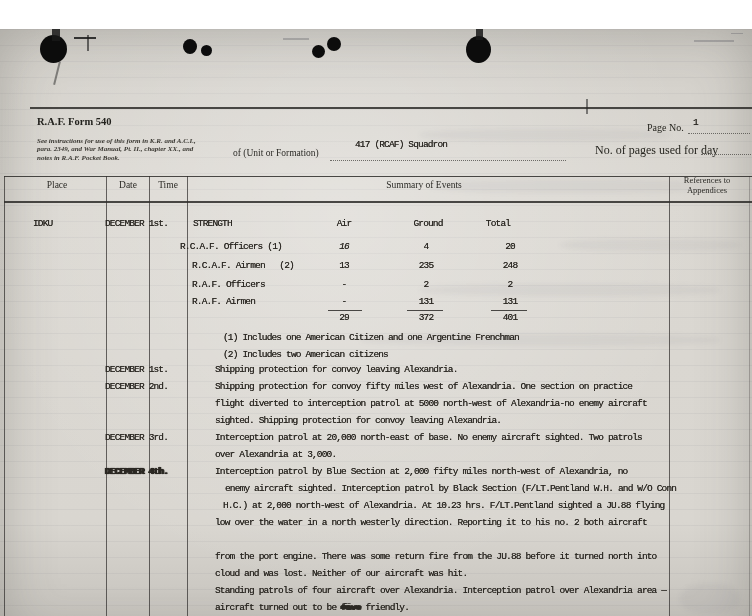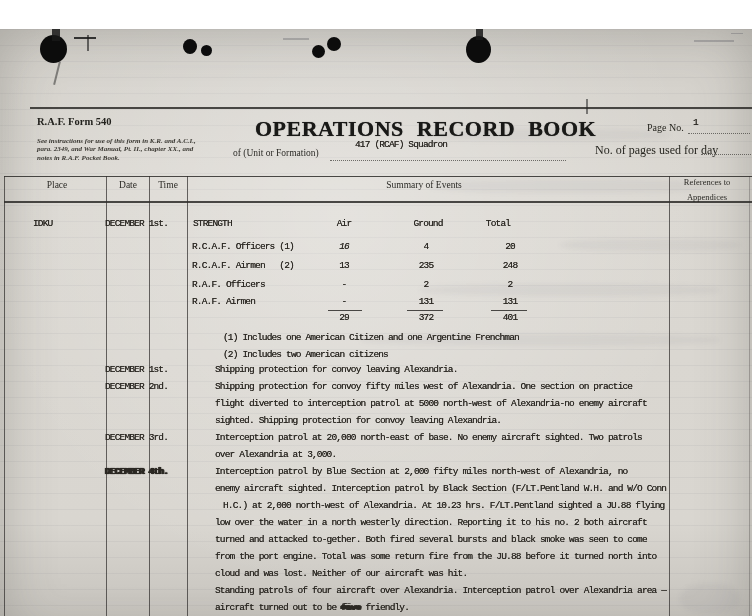--- a/index.html
+++ b/index.html
@@ -34,21 +34,21 @@
   .faint{position:absolute;background:rgba(80,80,88,0.30);}
   .smudge{position:absolute;background:rgba(88,88,98,0.06);filter:blur(2.5px);border-radius:45%;}
   .title{
     font-weight:bold;font-size:22px;letter-spacing:0.5px;word-spacing:7px;
     color:#191917;text-shadow:0 0 0.7px rgba(20,20,20,0.9);
   }
   .formno{font-size:10.5px;font-weight:bold;color:#23221e;}
   .instr{font-size:7px;line-height:8.3px;font-weight:bold;font-style:italic;color:#3a3832;}
   .hdr{font-size:9.5px;color:#2b2a26;}
   .hdr.ctr{transform:translateX(-50%);}
-  .refhdr{font-size:8.5px;line-height:15px;text-align:center;color:#2b2a26;}
+  .refhdr{font-size:8.5px;line-height:10px;text-align:center;color:#2b2a26;}
   .pgno{font-size:10px;color:#26251f;}
 </style>
 </head>
 <body>
 
 <div class="page">
 
   <div class="blob" style="left:40px;top:6px;width:27px;height:28px;"></div>
   <div class="mark" style="left:52px;top:0;width:8px;height:12px;"></div>
   <div class="mark" style="left:56px;top:32px;width:1.5px;height:24px;transform:rotate(14deg);opacity:.55;"></div>
@@ -74,21 +74,20 @@
   <div class="smudge" style="left:680px;top:555px;width:60px;height:30px;"></div>
   <div class="smudge" style="left:420px;top:100px;width:250px;height:12px;"></div>
 
   <div class="rule" style="left:30px;top:78px;width:722px;height:1.6px;"></div>
   <div class="serif formno" style="left:37px;top:87px;">R.A.F. Form 540</div>
   <div id="instructions" style="position:absolute;left:37px;top:108px;">
       <div class="instr">See instructions for use of this form in K.R. and A.C.I.,</div>
       <div class="instr">para. 2349, and War Manual, Pt. II., chapter XX., and</div>
       <div class="instr">notes in R.A.F. Pocket Book.</div>
     </div>
-  <div class="serif title" style="left:255px;top:87px;">OPERATIONS RECORD BOOK</div>
 
   <div class="serif hdr" style="left:233px;top:119px;">of (Unit or Formation)</div>
   <div class="dotted" style="left:330px;top:131px;width:236px;"></div>
   <div class="typed" style="left:355px;top:111px;">417 (RCAF) Squadron</div>
 
   <div class="serif pgno" style="left:647px;top:93px;">Page No.</div>
   <div class="typed" style="left:693px;top:89px;">1</div>
   <div class="dotted" style="left:688px;top:104px;width:62px;"></div>
   <div class="serif pgno" style="left:595px;top:114px;font-size:12px;">No. of pages used for day</div>
   <div class="dotted" style="left:701px;top:125px;width:50px;"></div>
@@ -112,21 +111,21 @@
   <div class="rule" style="left:407px;top:281px;width:36px;height:1.2px;"></div>
   <div class="rule" style="left:491px;top:281px;width:36px;height:1.2px;"></div>
 
   <div id="typed-layer" style="position:absolute;left:0;top:0;width:100%;height:100%;">
       <div class="typed" style="left: 33px; top: 190px;">IDKU</div>
       <div class="typed" style="left: 105px; top: 190px;">DECEMBER 1st.</div>
       <div class="typed" style="left: 193px; top: 190px;">STRENGTH</div>
       <div class="typed ctr" style="left: 344px; top: 190px;">Air</div>
       <div class="typed ctr" style="left: 428px; top: 190px;">Ground</div>
       <div class="typed ctr" style="left: 498px; top: 190px;">Total</div>
-      <div class="typed" style="left: 192px; top: 213px;">R.C.A.F. Officers (1)</div>
+      <div class="typed" style="left: 180px; top: 213px;">R.C.A.F. Officers (1)</div>
       <div class="typed ctr" style="left: 344px; top: 213px; font-style: italic;">16</div>
       <div class="typed ctr" style="left: 426px; top: 213px;">4</div>
       <div class="typed ctr" style="left: 510px; top: 213px;">20</div>
       <div class="typed" style="left: 192px; top: 232px;">R.C.A.F. Airmen   (2)</div>
       <div class="typed ctr" style="left: 344px; top: 232px;">13</div>
       <div class="typed ctr" style="left: 426px; top: 232px;">235</div>
       <div class="typed ctr" style="left: 510px; top: 232px;">248</div>
       <div class="typed" style="left: 192px; top: 251px;">R.A.F. Officers</div>
       <div class="typed ctr" style="left: 344px; top: 251px;">-</div>
       <div class="typed ctr" style="left: 426px; top: 251px;">2</div>
@@ -144,24 +143,23 @@
       <div class="typed" style="left: 215px; top: 336px;">Shipping protection for convoy leaving Alexandria.</div>
       <div class="typed" style="left: 105px; top: 353px;">DECEMBER 2nd.</div>
       <div class="typed" style="left: 215px; top: 353px;">Shipping protection for convoy fifty miles west of Alexandria. One section on practice</div>
       <div class="typed" style="left: 215px; top: 370px;">flight diverted to interception patrol at 5000 north-west of Alexandria-no enemy aircraft</div>
       <div class="typed" style="left: 215px; top: 387px;">sighted. Shipping protection for convoy leaving Alexandria.</div>
       <div class="typed" style="left: 105px; top: 404px;">DECEMBER 3rd.</div>
       <div class="typed" style="left: 215px; top: 404px;">Interception patrol at 20,000 north-east of base. No enemy aircraft sighted. Two patrols</div>
       <div class="typed" style="left: 215px; top: 421px;">over Alexandria at 3,000.</div>
       <div class="typed ovst" style="left: 105px; top: 438px;">DECEMBER 4th.</div>
       <div class="typed" style="left: 215px; top: 438px;">Interception patrol by Blue Section at 2,000 fifty miles north-west of Alexandria, no</div>
-      <div class="typed" style="left: 215px; top: 455px;">enemy aircraft sighted. Interception patrol by Black Section (F/LT.Pentland W.H. and W/O Conn</div>
+      <div class="typed" style="left: 225px; top: 455px;">enemy aircraft sighted. Interception patrol by Black Section (F/LT.Pentland W.H. and W/O Conn</div>
       <div class="typed" style="left: 215px; top: 472px; padding-left: 8px;">H.C.) at 2,000 north-west of Alexandria. At 10.23 hrs. F/LT.Pentland sighted a JU.88 flying</div>
       <div class="typed" style="left: 215px; top: 489px;">low over the water in a north westerly direction. Reporting it to his no. 2 both aircraft</div>
-      <div class="typed" style="left: 215px; top: 506px;">turned and attacked to-gether. Both fired several bursts and black smoke was seen to come</div>
-      <div class="typed" style="left: 215px; top: 523px;">from the port engine. Total was some return fire from the JU.88 before it turned north into</div>
+      <div class="typed" style="left: 215px; top: 523px;">from the port engine. There was some return fire from the JU.88 before it turned north into</div>
       <div class="typed" style="left: 215px; top: 540px;">cloud and was lost. Neither of our aircraft was hit.</div>
       <div class="typed" style="left: 215px; top: 557px;">Standing patrols of four aircraft over Alexandria. Interception patrol over Alexandria area —</div>
       <div class="typed" style="left: 215px; top: 574px;">aircraft turned out to be <s>five</s> friendly.</div>
     </div>
 
   <div style="position:absolute;left:0;top:604px;width:752px;height:12px;background:linear-gradient(180deg,rgba(90,88,84,0.10),rgba(70,68,64,0.32));"></div>
 </div>
 
 </body></html>

